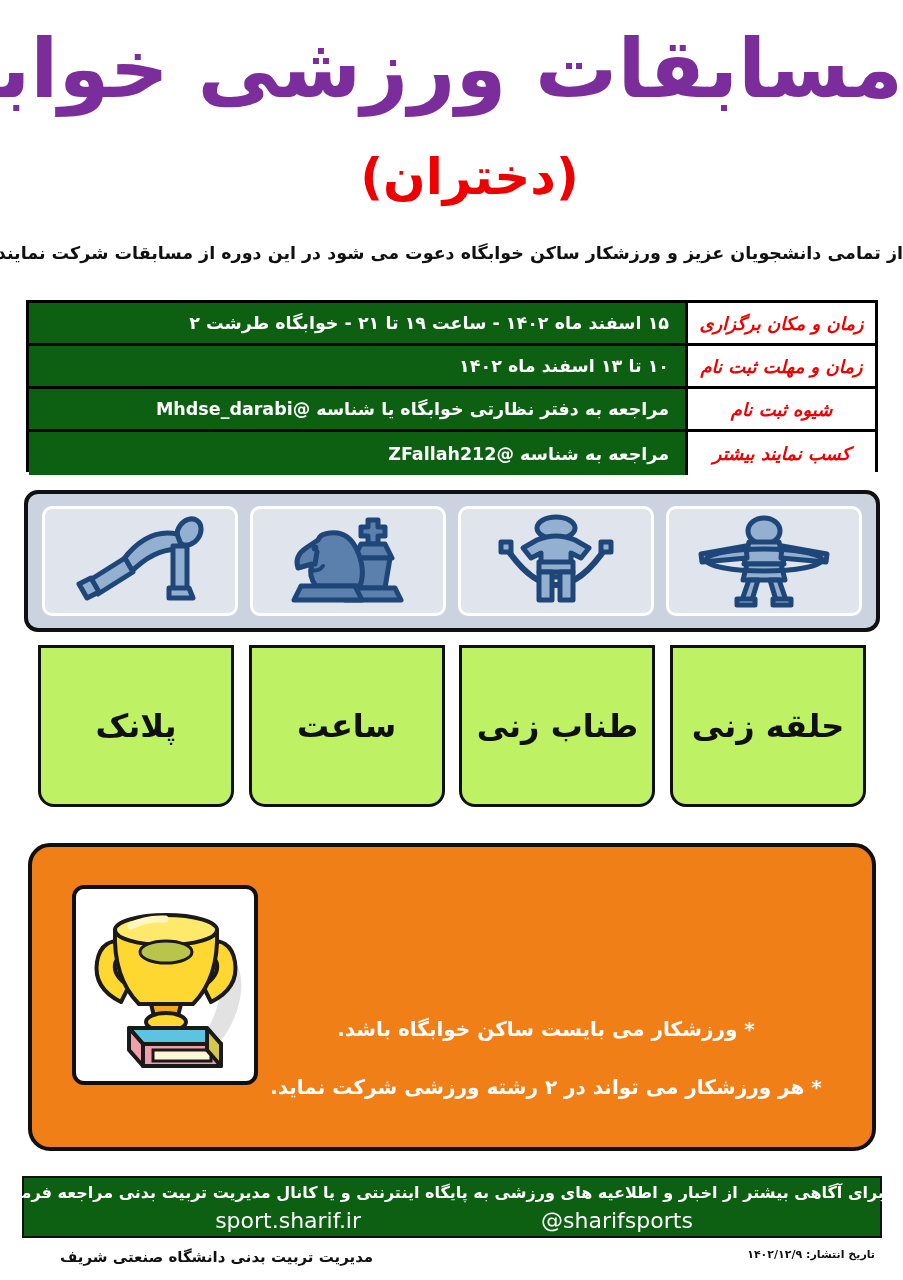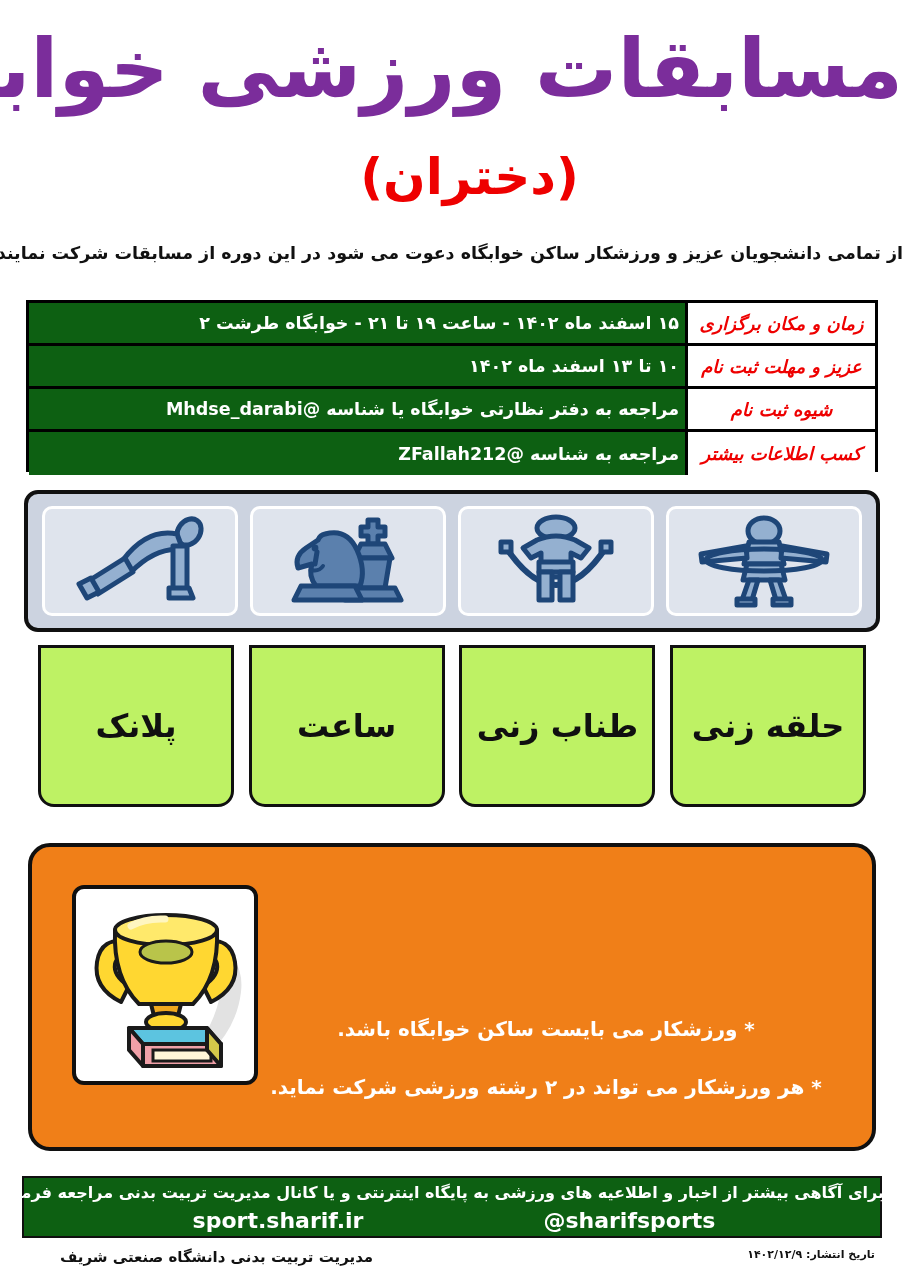--- a/index.html
+++ b/index.html
@@ -78,21 +78,21 @@
   }
   .info-table .value {
     flex:1;
     background:#0D6012;
     color:#ffffff;
     font-size:17.5px;
     font-weight:bold;
     display:flex;
     align-items:center;
     justify-content:flex-start;
-    padding-right:6px;
+    padding-right:16px;
     white-space:nowrap;
     overflow:hidden;
   }
 
   
   .icon-panel {
     position:absolute;
     top:490px; left:24px;
     width:856px; height:142px;
     background:#ccd3e0;
@@ -220,21 +220,21 @@
   }
   .footer-handles {
     position:absolute;
     top:30px; left:0; width:860px;
     display:flex;
     justify-content:center;
     gap:180px;
     direction:ltr;
   }
   .footer-handles span {
-    font-size:22px; font-weight:bold;
+    font-size:22px; font-weight:normal;
     white-space:nowrap;
   }
 
   
   .credits {
     position:absolute;
     top:1248px; left:0; width:903px;
     height:30px;
     direction:rtl;
   }
@@ -262,29 +262,29 @@
   <div class="title-sub">(دختران)</div>
 
   <div class="intro">از تمامی دانشجویان عزیز و ورزشکار ساکن خوابگاه دعوت می شود در این دوره از مسابقات شرکت نمایند.</div>
 
   <div class="info-table">
     <div class="row">
       <div class="label">زمان و مکان برگزاری</div>
       <div class="value">۱۵ اسفند ماه ۱۴۰۲  -  ساعت ۱۹ تا ۲۱  -  خوابگاه طرشت ۲</div>
     </div>
     <div class="row">
-      <div class="label">عزیز و مهلت ثبت نام</div>
+      <div class="label">زمان و مهلت ثبت نام</div>
       <div class="value">۱۰ تا ۱۳ اسفند ماه ۱۴۰۲</div>
     </div>
     <div class="row">
       <div class="label">شیوه ثبت نام</div>
       <div class="value">مراجعه به دفتر نظارتی خوابگاه یا شناسه  @Mhdse_darabi</div>
     </div>
     <div class="row">
-      <div class="label">کسب اطلاعات بیشتر</div>
+      <div class="label">کسب نمایند بیشتر</div>
       <div class="value">مراجعه به شناسه  @ZFallah212</div>
     </div>
   </div>
 
   <div class="icon-panel">
 
     <div class="icon-cell">
       <span>
         <svg width="150" height="98" viewBox="0 0 150 98">
           <g fill="#94b0d0" stroke="#1e4678" stroke-width="5" stroke-linejoin="round" stroke-linecap="round">

